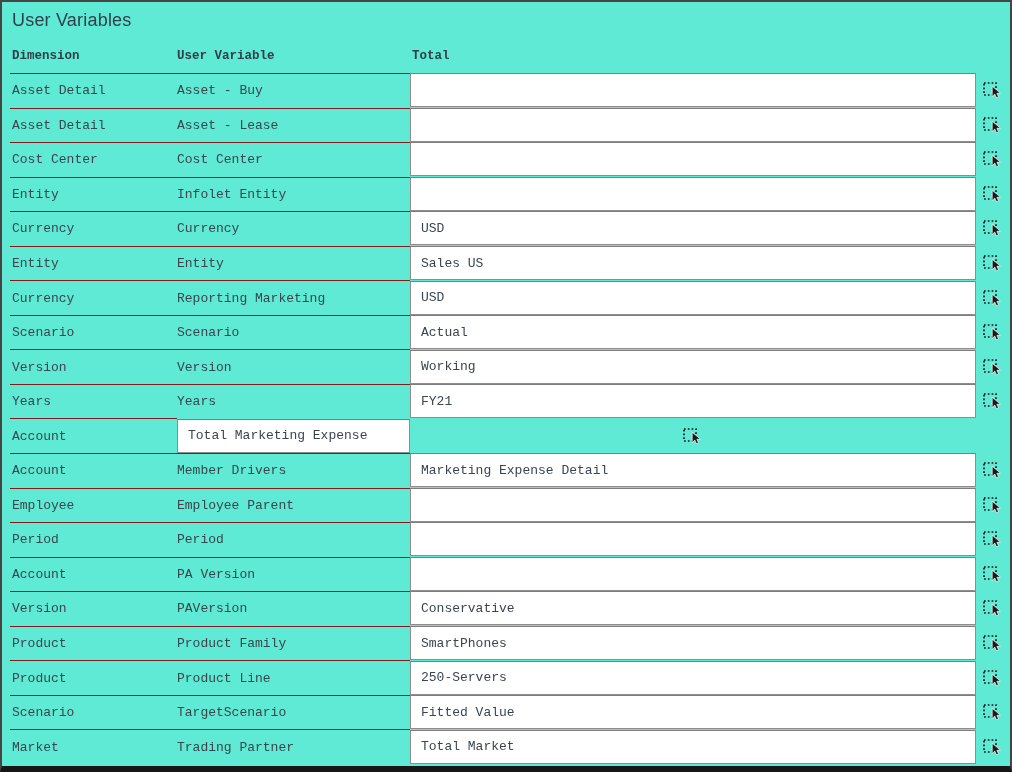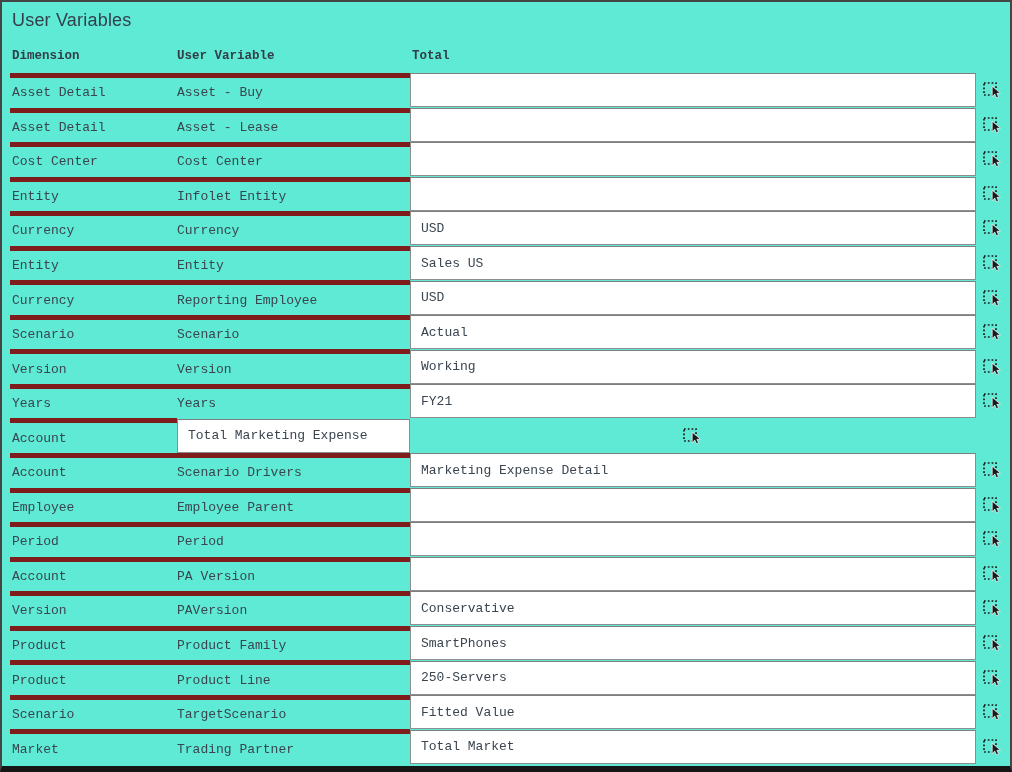--- a/index.html
+++ b/index.html
@@ -45,21 +45,21 @@
   .data-row {
     height: 34.55px;
     align-items: center;
   }
   .label-cell {
     font-size: 13px;
     color: #3a4550;
     height: 100%;
     display: flex;
     align-items: center;
-    border-top: 5px solid #7f1d1d;
+    border-top: 1px solid #7f1d1d;
     margin-left: -2px;
     padding-left: 2px;
     white-space: nowrap;
     overflow: hidden;
   }
   .member-field {
     height: 31px;
     border: 1px solid #8d8d8d;
     border-top-color: #7f7f7f;
     background: #ffffff;
@@ -197,21 +197,21 @@
             <rect x="1" y="2" width="12" height="12" fill="none" stroke="#1a1a1a" stroke-width="1.7" stroke-dasharray="1.7 2.1"></rect>
             <path d="M9.2 5.2 L9.2 15.6 L11.8 13.1 L13.4 16.8 L15.5 15.8 L13.9 12.3 L17.4 12.1 Z" fill="#1a1a1a" stroke="#ffffff" stroke-width="0.7"></path>
           </svg>
         </span>
       </button>
     </div>
   </div>
 
   <div class="grid-cols data-row">
     <div class="label-cell">Currency</div>
-    <div class="label-cell">Reporting Employee</div>
+    <div class="label-cell">Reporting Marketing</div>
     <div class="member-field">USD</div>
     <div class="selector-cell">
       <button class="member-selector-btn">
         <span style="display:flex">
           <svg width="21" height="18" viewBox="0 0 21 18" xmlns="http://www.w3.org/2000/svg">
             <rect x="1" y="2" width="12" height="12" fill="none" stroke="#1a1a1a" stroke-width="1.7" stroke-dasharray="1.7 2.1"></rect>
             <path d="M9.2 5.2 L9.2 15.6 L11.8 13.1 L13.4 16.8 L15.5 15.8 L13.9 12.3 L17.4 12.1 Z" fill="#1a1a1a" stroke="#ffffff" stroke-width="0.7"></path>
           </svg>
         </span>
       </button>
@@ -276,21 +276,21 @@
             <rect x="1" y="2" width="12" height="12" fill="none" stroke="#1a1a1a" stroke-width="1.7" stroke-dasharray="1.7 2.1"></rect>
             <path d="M9.2 5.2 L9.2 15.6 L11.8 13.1 L13.4 16.8 L15.5 15.8 L13.9 12.3 L17.4 12.1 Z" fill="#1a1a1a" stroke="#ffffff" stroke-width="0.7"></path>
           </svg>
         </span>
       </button>
     </div>
   </div>
 
   <div class="grid-cols data-row">
     <div class="label-cell">Account</div>
-    <div class="label-cell">Scenario Drivers</div>
+    <div class="label-cell">Member Drivers</div>
     <div class="member-field">Marketing Expense Detail</div>
     <div class="selector-cell">
       <button class="member-selector-btn">
         <span style="display:flex">
           <svg width="21" height="18" viewBox="0 0 21 18" xmlns="http://www.w3.org/2000/svg">
             <rect x="1" y="2" width="12" height="12" fill="none" stroke="#1a1a1a" stroke-width="1.7" stroke-dasharray="1.7 2.1"></rect>
             <path d="M9.2 5.2 L9.2 15.6 L11.8 13.1 L13.4 16.8 L15.5 15.8 L13.9 12.3 L17.4 12.1 Z" fill="#1a1a1a" stroke="#ffffff" stroke-width="0.7"></path>
           </svg>
         </span>
       </button>

